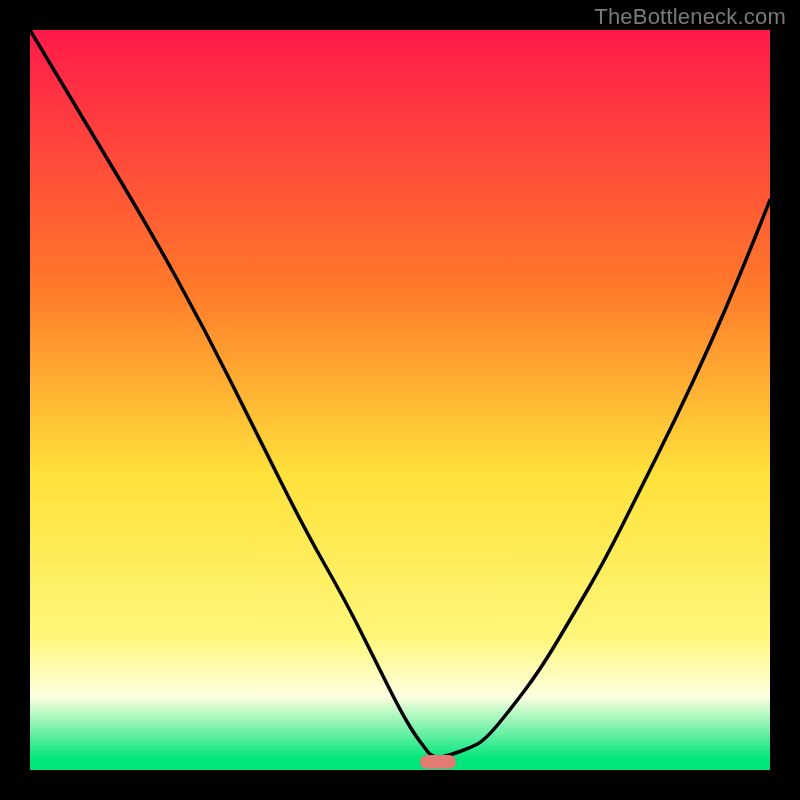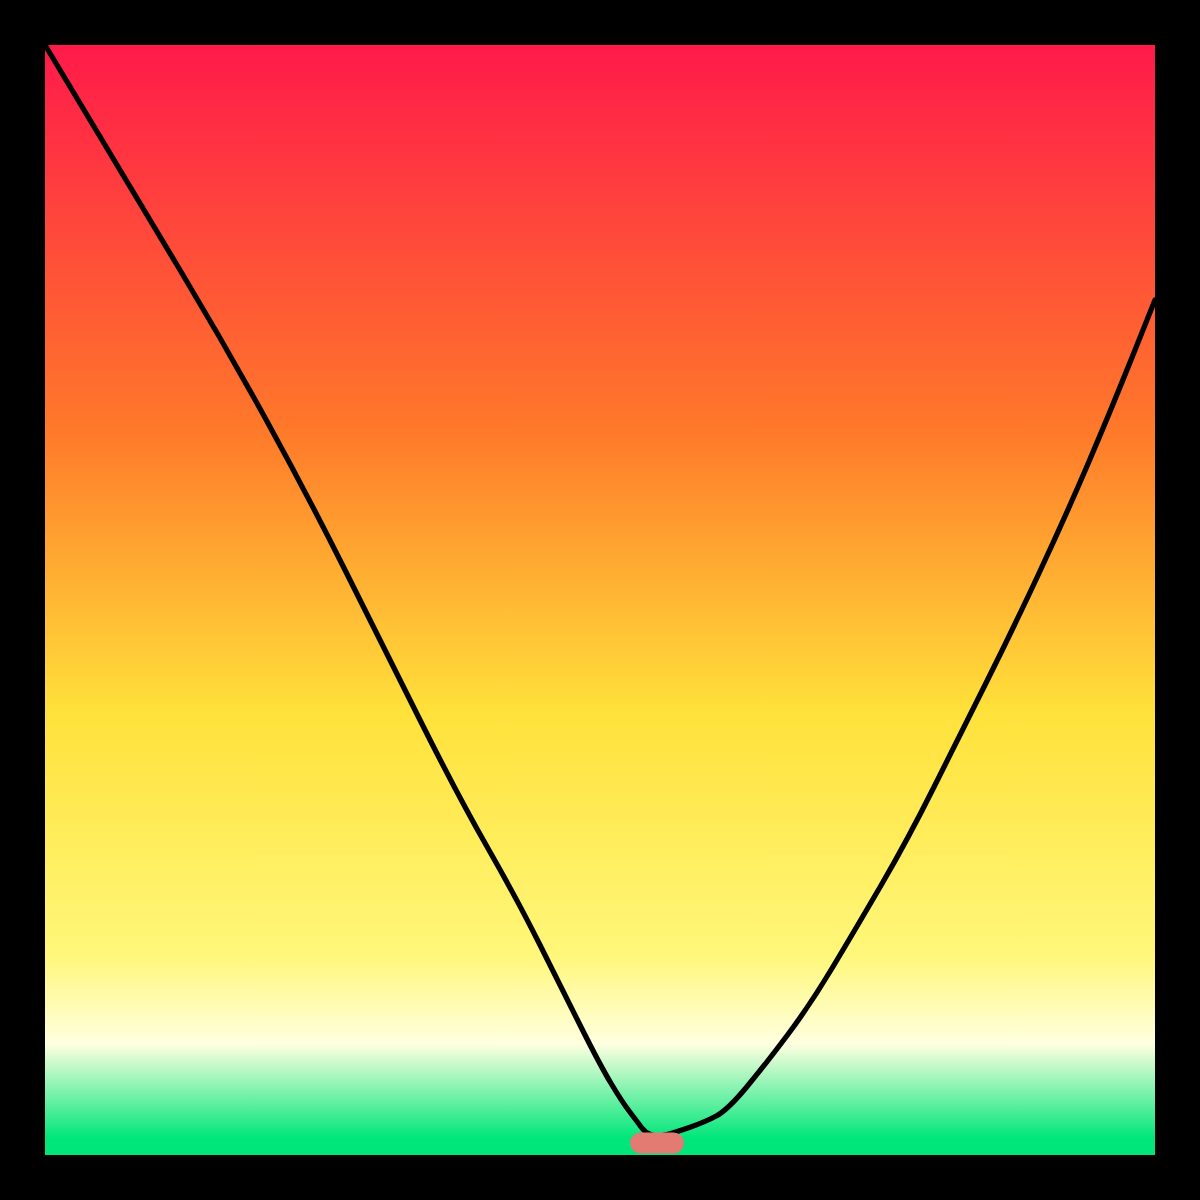--- a/index.html
+++ b/index.html
@@ -47,20 +47,21 @@
     height: 14px;
     border-radius: 8px;
     background: #e37b73;
     transform: translate(-50%, -50%);
   }
 </style>
 </head>
 <body>
 
 <div class="frame">
+  <div class="attribution" style="color: rgb(122, 122, 122);">TheBottleneck.com</div>
 
   <div class="plot">
     <svg class="gradient" viewBox="0 0 740 740" preserveAspectRatio="none">
       <defs>
         <linearGradient id="bg" x1="0" y1="0" x2="0" y2="1">
             <stop offset="0%" stop-color="#ff1a4a"></stop>
             <stop offset="35%" stop-color="#ff7a2a"></stop>
             <stop offset="60%" stop-color="#ffe13a"></stop>
             <stop offset="82%" stop-color="#fff77a"></stop>
             <stop offset="90%" stop-color="#ffffe0"></stop>

